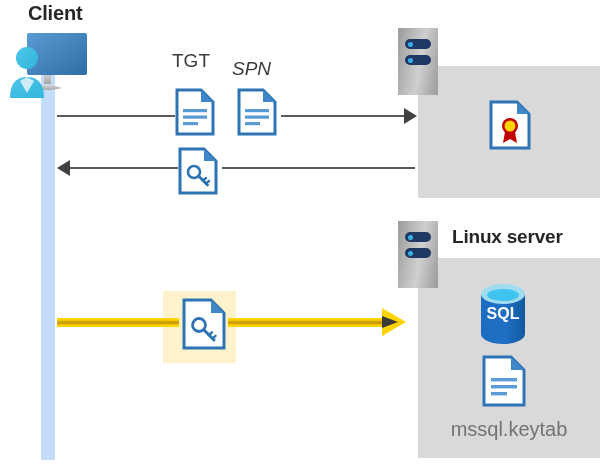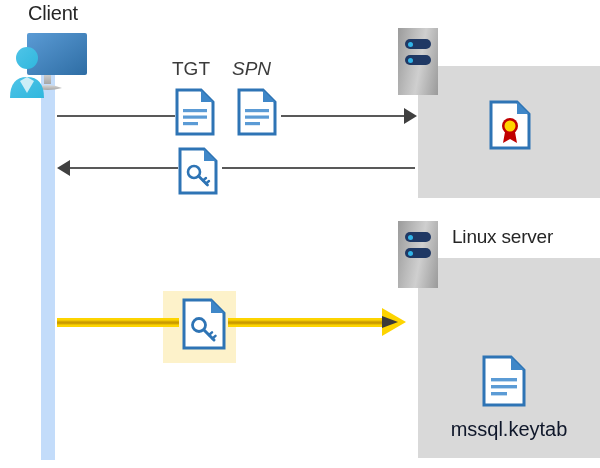--- a/index.html
+++ b/index.html
@@ -10,21 +10,21 @@
     overflow:hidden;
     position:relative;
   }
   #canvas{position:absolute;left:0;top:0;width:600px;height:468px;}
 
   
   .abs{position:absolute;}
 
   
   .title{
-    font-weight:normal;
+    font-weight:bold;
     color:#262626;
     letter-spacing:-0.2px;
     line-height:1.18;
   }
   #client-title{left:28px;top:2px;font-size:20px;}
   #dc-title{left:456px;top:2px;font-size:19px;width:140px;}
   #linux-title{left:452px;top:226px;font-size:19px;width:150px;}
 
   
   #lifeline{
@@ -62,21 +62,21 @@
   .doc{width:40px;height:48px;}
   #doc-tgt{left:175px;top:88px;}
   #doc-spn{left:237px;top:88px;}
   #doc-key-1{left:178px;top:147px;}
   #doc-key-2{left:182px;top:298px;width:44px;height:52px;}
   #cert-doc{left:489px;top:100px;width:42px;height:50px;}
   #keytab-doc{left:482px;top:355px;width:44px;height:52px;}
 
   
   .doclabel{font-size:19px;color:#3b3b3b;}
-  #lbl-tgt{left:172px;top:58px;}
+  #lbl-tgt{left:172px;top:50px;}
   #lbl-spn{left:232px;top:58px;font-style:italic;}
 
   
   .line{background:#595959;height:2px;}
   #line1a{left:57px;top:115px;width:118px;}
   #line1b{left:281px;top:115px;width:133px;}
   #line2a{left:68px;top:167px;width:110px;}
   #line2b{left:222px;top:167px;width:193px;}
 
   .arrowhead{width:0;height:0;}
@@ -109,21 +109,21 @@
     border-top:6px solid transparent;border-bottom:6px solid transparent;
     border-left:16px solid #3a3a3a;
   }
 
   
   #sql-db{left:478px;top:283px;width:50px;height:62px;}
 
   
   #keytab-label{
     left:418px;top:418px;width:182px;text-align:center;
-    font-size:20px;color:#0f172a;
+    font-size:20px;color:#737373;
   }
 </style>
 </head>
 <body>
 
 <div id="canvas">
 
   <div class="abs" id="lifeline"></div>
 
   <div class="abs title" id="client-title">Client</div>
@@ -182,20 +182,35 @@
   <div class="abs title" id="linux-title">Linux server</div>
   <div class="abs server-rack" id="linux-rack">
     <div class="rack-bar b1">
       <span class="rack-led"></span>
     </div>
     <div class="rack-bar b2">
       <span class="rack-led"></span>
     </div>
   </div>
 
+  <div class="abs" id="sql-db">
+    <svg viewBox="0 0 50 62" width="50" height="62">
+      <defs>
+        <linearGradient id="sqlBody" x1="0" y1="0" x2="1" y2="0">
+          <stop offset="0%" stop-color="#1d6cc0"></stop>
+          <stop offset="55%" stop-color="#1f6fc4"></stop>
+          <stop offset="100%" stop-color="#12599f"></stop>
+        </linearGradient>
+      </defs>
+      <path d="M3 11 v40 a22 10 0 0 0 44 0 v-40 z" fill="url(#sqlBody)"></path>
+      <ellipse cx="25" cy="11" rx="22" ry="10" fill="#9fdcf0"></ellipse>
+      <ellipse cx="25" cy="12" rx="16" ry="6" fill="#3fc3ef"></ellipse>
+      <text x="25" y="36" text-anchor="middle" font-family="Liberation Sans, sans-serif" font-size="16" font-weight="bold" fill="#ffffff">SQL</text>
+    </svg>
+  </div>
 
   <div class="abs" id="keytab-doc">
     <svg viewBox="0 0 44 52" width="44" height="52">
       <path d="M2 2 h27 l13 13 v35 h-40 z" fill="#ffffff" stroke="#2e74b5" stroke-width="3"></path>
       <path d="M29 2 l13 13 h-13 z" fill="#3f87c8"></path>
       <rect x="9" y="23" width="26" height="3.4" fill="#5b9bd5"></rect>
       <rect x="9" y="30" width="26" height="3.4" fill="#5b9bd5"></rect>
       <rect x="9" y="37" width="16" height="3.4" fill="#5b9bd5"></rect>
     </svg>
   </div>

